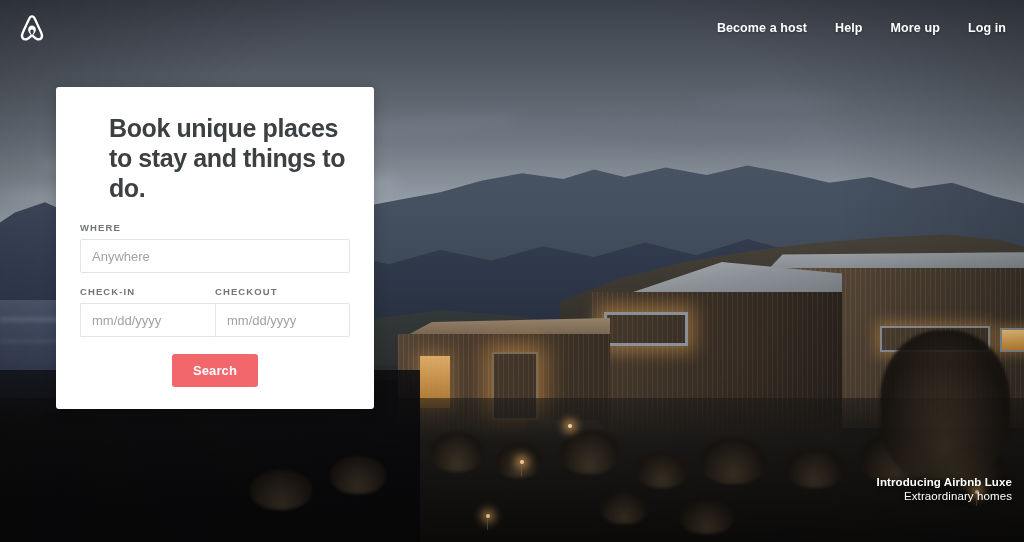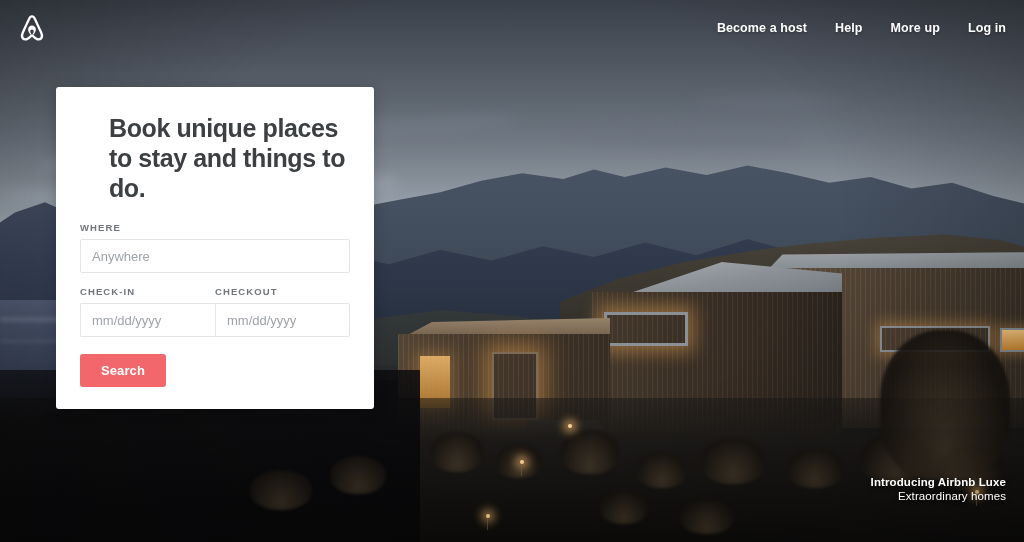--- a/index.html
+++ b/index.html
@@ -244,31 +244,31 @@
   .row-dates { display:flex; margin-top:13px; }
   .col-date { flex:1; }
   .col-date:first-child .inp { border-right:none; border-radius:2px 0 0 2px; }
   .col-date:last-child  .inp { border-radius:0 2px 2px 0; }
   .grp-guests { margin-top:13px; position:relative; }
   .select-wrap { position:relative; }
   .chev {
     position:absolute; right:11px; top:50%; transform:translateY(-50%);
     pointer-events:none; line-height:0;
   }
-  .actions { display:flex; justify-content:flex-start; margin-top:17px; }
+  .actions { display:flex; justify-content:center; margin-top:17px; }
   .btn-search {
     background:#f2676c; color:#fff; border:none; border-radius:3px;
     height:33px; padding:0 21px; font-size:13px; font-weight:700;
     font-family:"Liberation Sans", sans-serif; cursor:pointer;
     letter-spacing:.1px;
   }
 
   
   .promo {
-    position:absolute; right:18px; bottom:40px; text-align:right; z-index:26;
+    position:absolute; right:12px; bottom:40px; text-align:right; z-index:26;
   }
   .promo .t1 {
     color:#fff; font-size:11.5px; font-weight:700; letter-spacing:.1px;
     text-shadow:0 1px 4px rgba(0,0,0,.6); margin-bottom:2px;
   }
   .promo .t2 {
     color:#fff; font-size:11.5px; font-weight:400; letter-spacing:.1px;
     text-shadow:0 1px 4px rgba(0,0,0,.6);
   }
 

